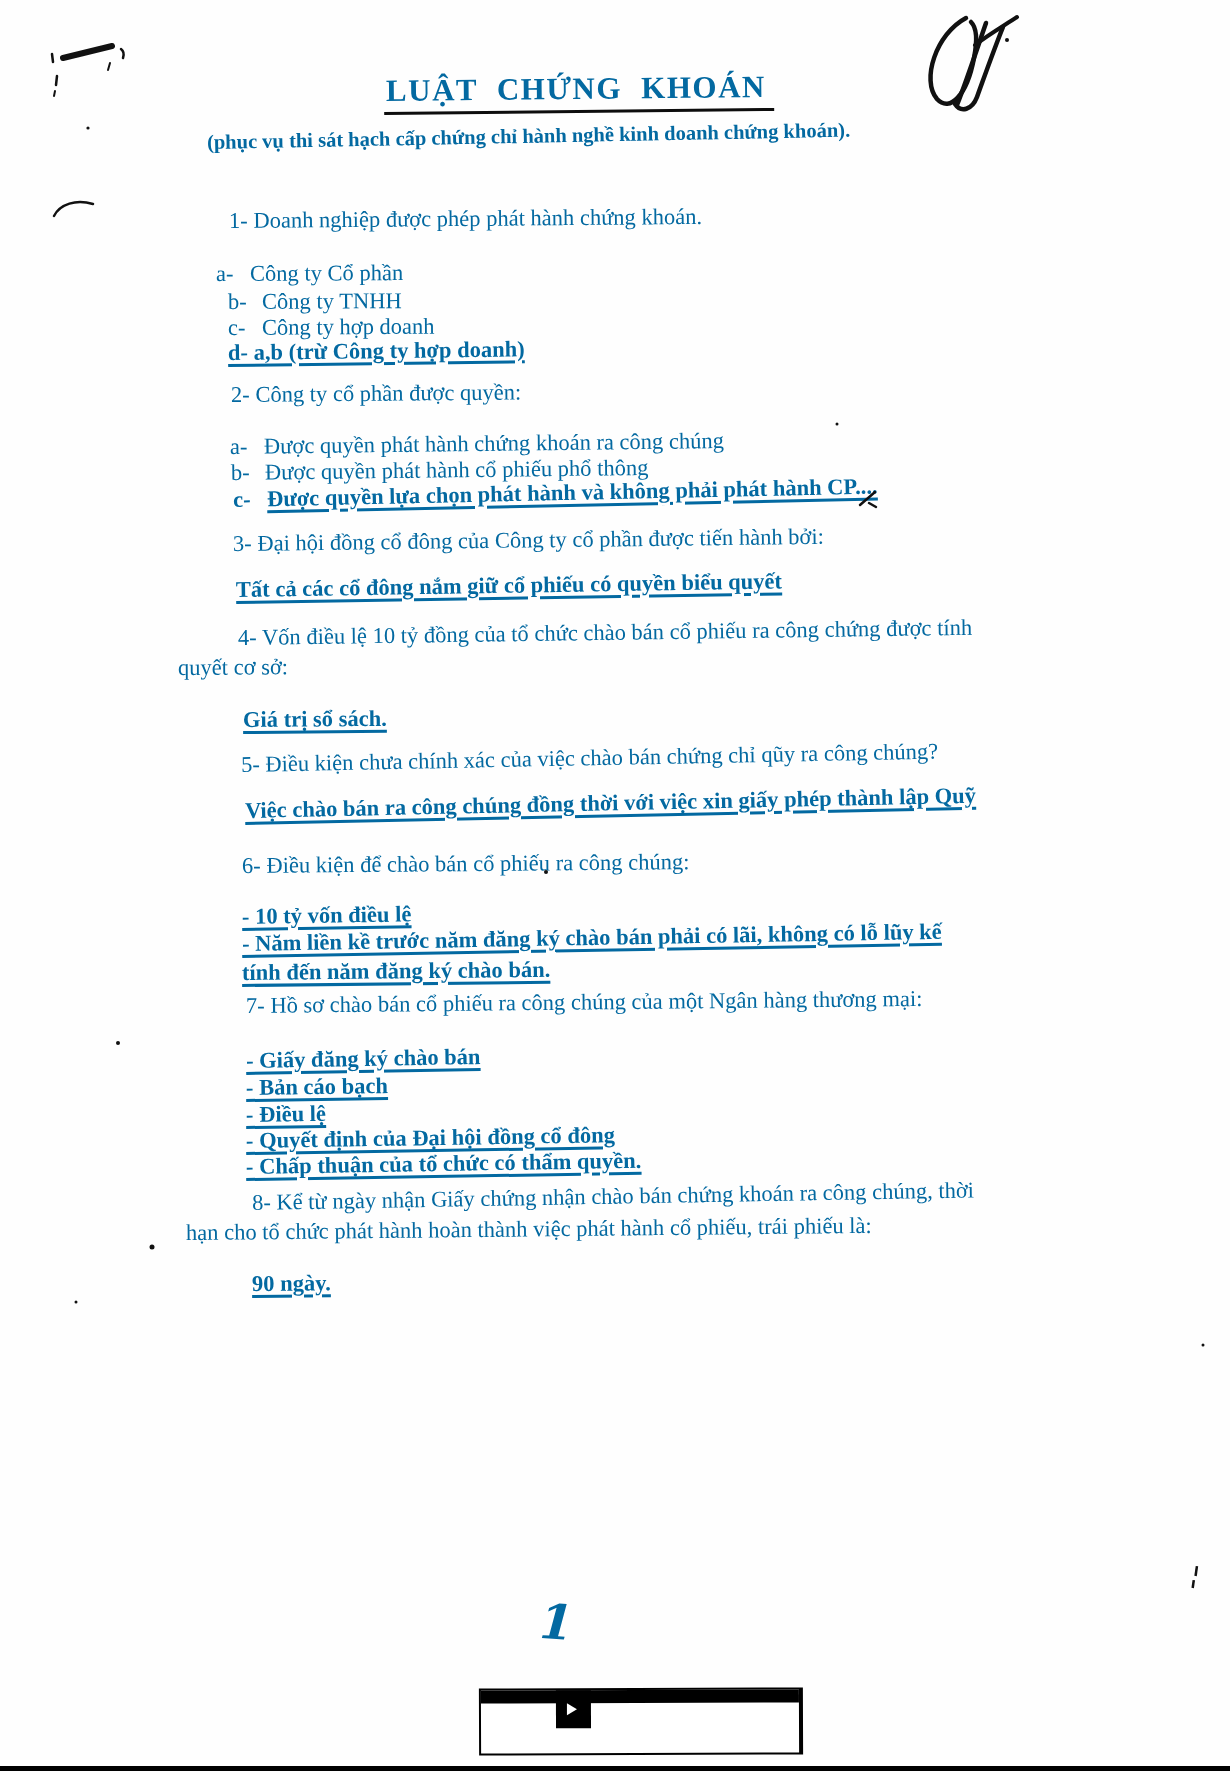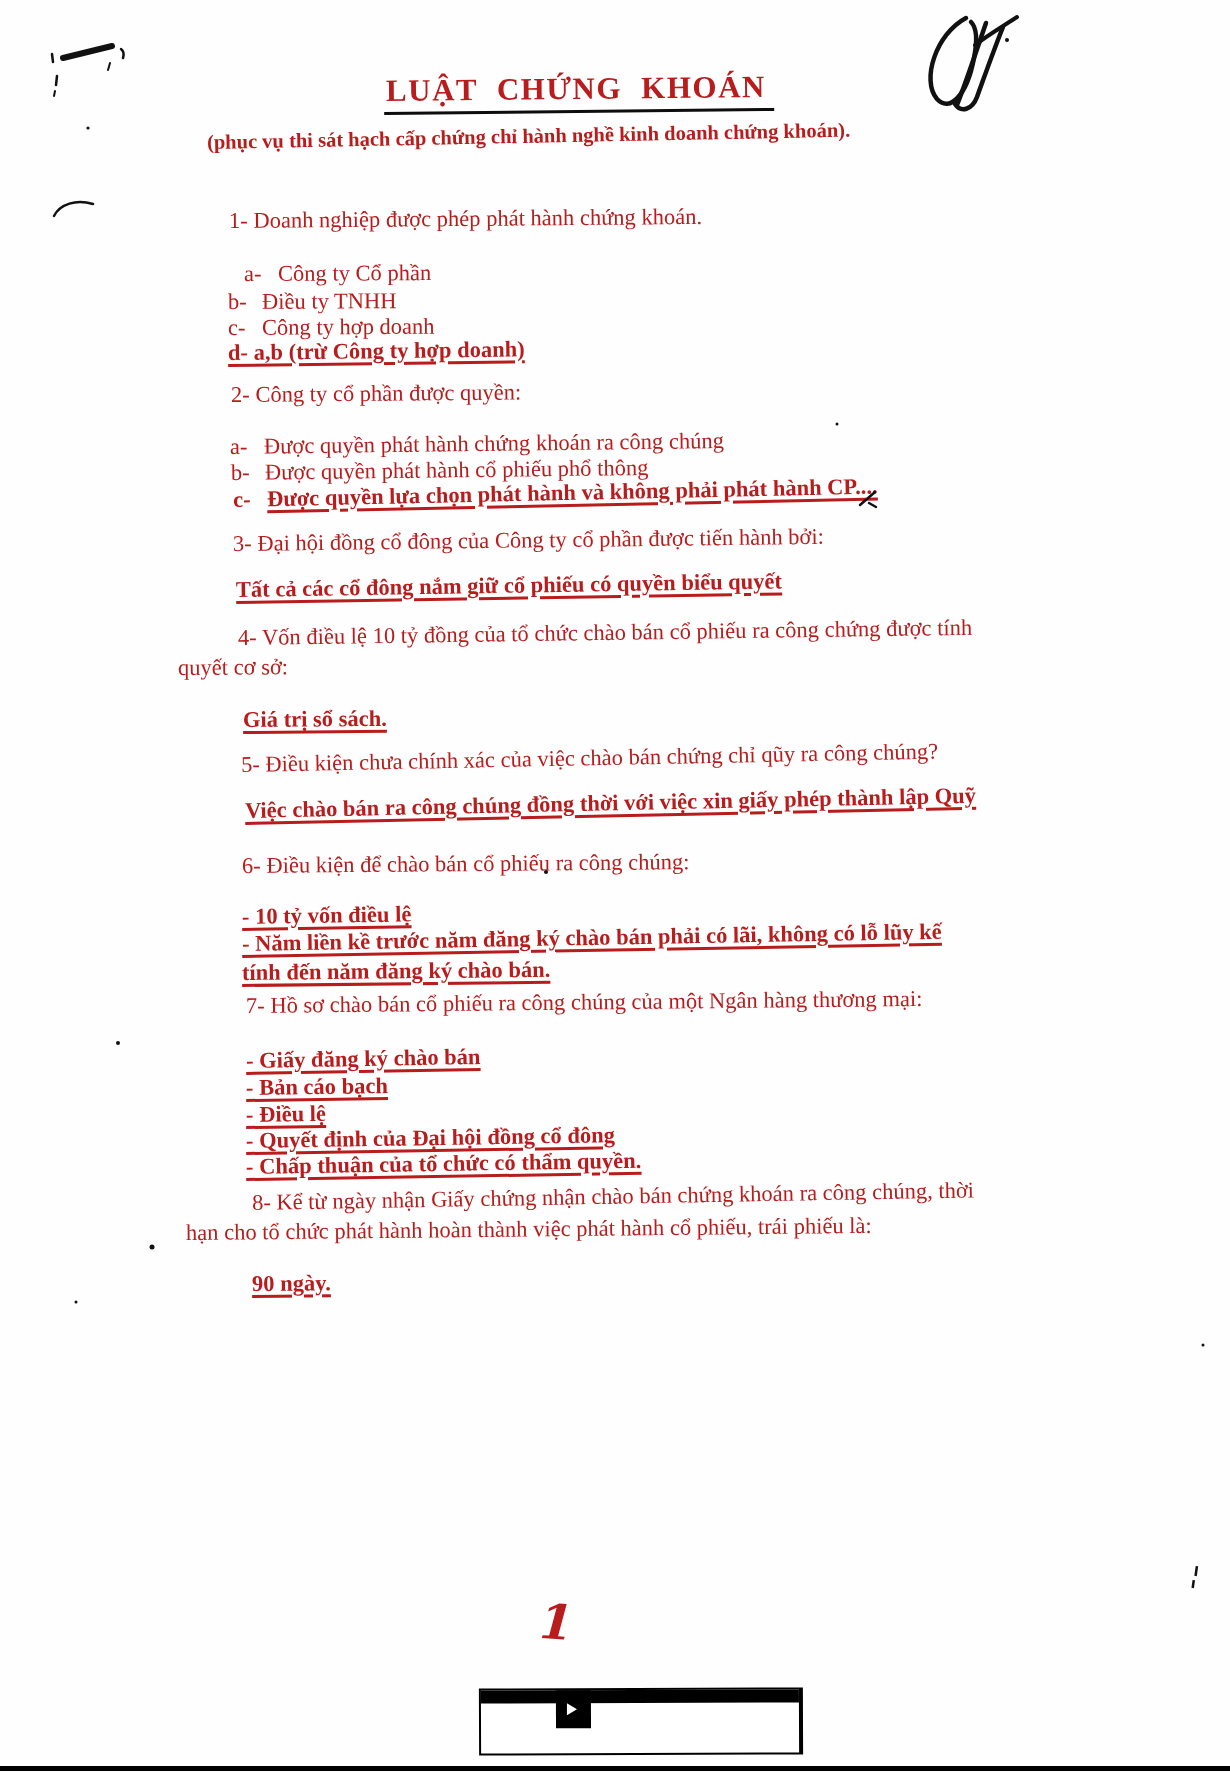--- a/index.html
+++ b/index.html
@@ -1,18 +1,18 @@
 <!DOCTYPE html>
 <html><head>
 <meta charset="utf-8">
 <style>
   html,body{margin:0;padding:0;background:#d9d9d5;}
   .page{
     position:relative;width:1230px;height:1775px;background:#fefefe;
-    font-family:"Liberation Serif","DejaVu Serif",serif;color:#b91c1c;
+    font-family:"Liberation Serif","DejaVu Serif",serif;color:#0369a1;
     overflow:hidden;margin:0 auto;
   }
   .ln{
     position:absolute;white-space:nowrap;font-size:22.5px;line-height:1.2;
     transform:rotate(var(--r,0deg));transform-origin:left center;
   }
   .bold{font-weight:bold;}
   .ans{
     font-weight:bold;
     text-decoration:underline;
@@ -49,25 +49,25 @@
 <body>
 
 <div class="page">
 
   <div class="ln title-wrap">
     <span class="title">LUẬT CHỨNG KHOÁN</span>
   </div>
   <div class="ln subtitle" style="top:130px;left:207px;--r:-1.1deg">(phục vụ thi sát hạch cấp chứng chỉ hành nghề kinh doanh chứng khoán).</div>
 
   <div class="ln" style="top:207px;left:229px;--r:-0.5deg">1- Doanh nghiệp được phép phát hành chứng khoán.</div>
-  <div class="ln" style="top:260px;left:244px;--r:-0.3deg">
+  <div class="ln" style="top:260px;left:216px;--r:-0.3deg">
     <span class="letter">a-</span><span>Công ty Cổ phần</span>
   </div>
   <div class="ln" style="top:288px;left:228px;--r:-0.3deg">
-    <span class="letter">b-</span><span>Điều ty TNHH</span>
+    <span class="letter">b-</span><span>Công ty TNHH</span>
   </div>
   <div class="ln" style="top:314px;left:228px;--r:-0.4deg">
     <span class="letter">c-</span><span>Công ty hợp doanh</span>
   </div>
   <div class="ln ans" style="top:339px;left:228px;--r:-0.7deg">d- a,b (trừ Công ty hợp doanh)</div>
 
   <div class="ln" style="top:381px;left:231px;--r:-0.5deg">2- Công ty cổ phần được quyền:</div>
   <div class="ln" style="top:433px;left:230px;--r:-0.7deg">
     <span class="letter">a-</span><span>Được quyền phát hành chứng khoán ra công chúng</span>
   </div>

